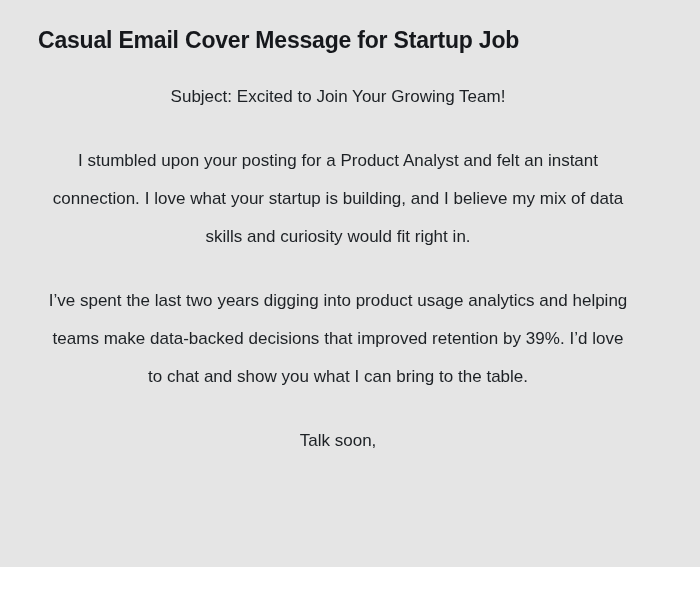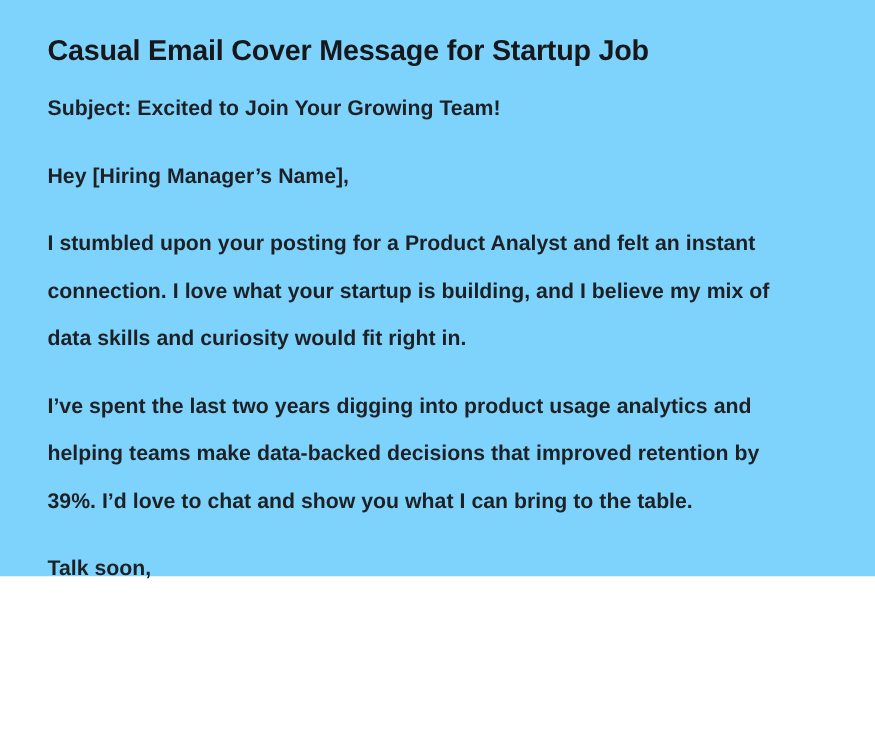--- a/index.html
+++ b/index.html
@@ -9,22 +9,22 @@
   }
   body {
     width: 700px;
     height: 601px;
     overflow: hidden;
     font-family: "Liberation Sans", "DejaVu Sans", sans-serif;
     -webkit-font-smoothing: antialiased;
   }
   .page {
     width: 700px;
-    height: 461px;
-    background: #7dd3fc;
+    height: 567px;
+    background: #e5e5e5;
     box-sizing: border-box;
     padding: 12px;
     position: relative;
   }
   .doc {
     position: absolute;
     left: 38px;
     top: 0;
     width: 600px;
   }
@@ -33,43 +33,43 @@
     font-weight: bold;
     color: #16181c;
     line-height: 28px;
     letter-spacing: -0.2px;
     margin: 0;
     padding-top: 26px;
     white-space: nowrap;
   }
   .doc-para {
     font-size: 17px;
-    font-weight: bold;
+    font-weight: normal;
     color: #1d2125;
     line-height: 38px;
-    margin: 0;
+    margin: 10px;
     padding-top: 16px;
     max-width: 597px;
     word-spacing: 0.1px;
+    text-align: center;
   }
   .doc-para.first-para {
     padding-top: 14px;
   }
 </style>
 </head>
 <body>
 
 <div class="page">
   <div class="doc">
 
     <h1 class="doc-title">Casual Email Cover Message for Startup Job</h1>
 
     <p class="doc-para first-para">Subject: Excited to Join Your Growing Team!</p>
 
-    <p class="doc-para">Hey [Hiring Manager’s Name],</p>
 
     <p class="doc-para">I stumbled upon your posting for a Product Analyst and felt an instant connection. I love what your startup is building, and I believe my mix of data skills and curiosity would fit right in.</p>
 
     <p class="doc-para">I’ve spent the last two years digging into product usage analytics and helping teams make data-backed decisions that improved retention by 39%. I’d love to chat and show you what I can bring to the table.</p>
 
     <p class="doc-para">Talk soon,</p>
 
 
   </div>
 </div>

